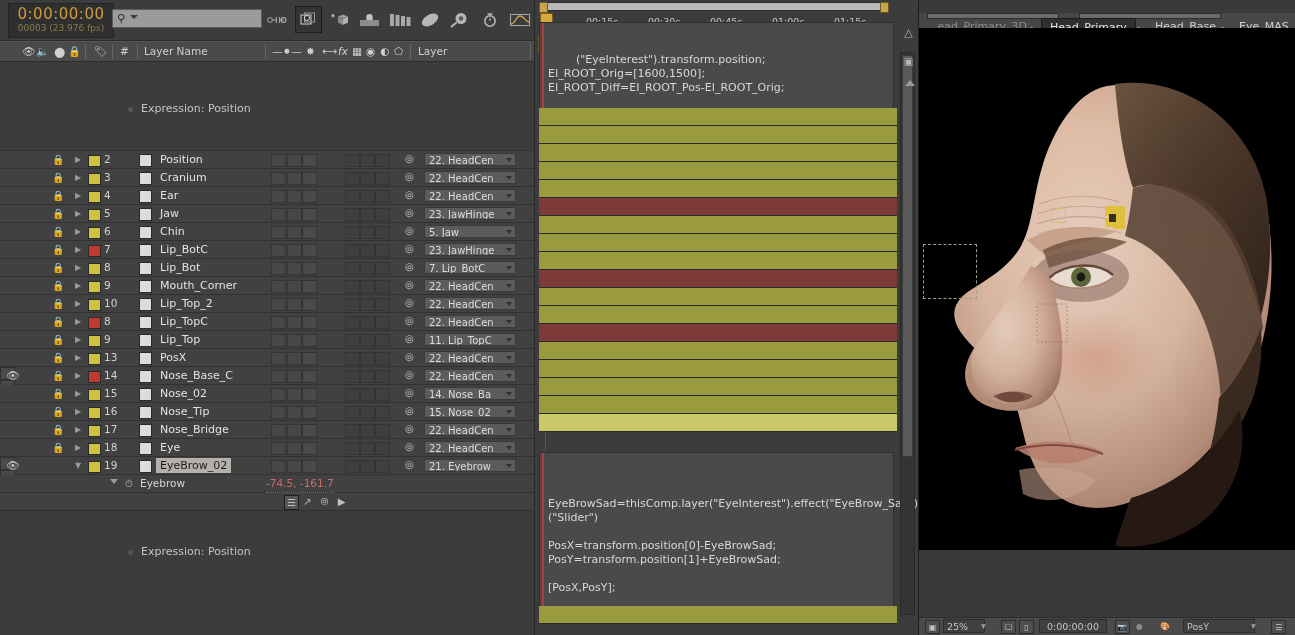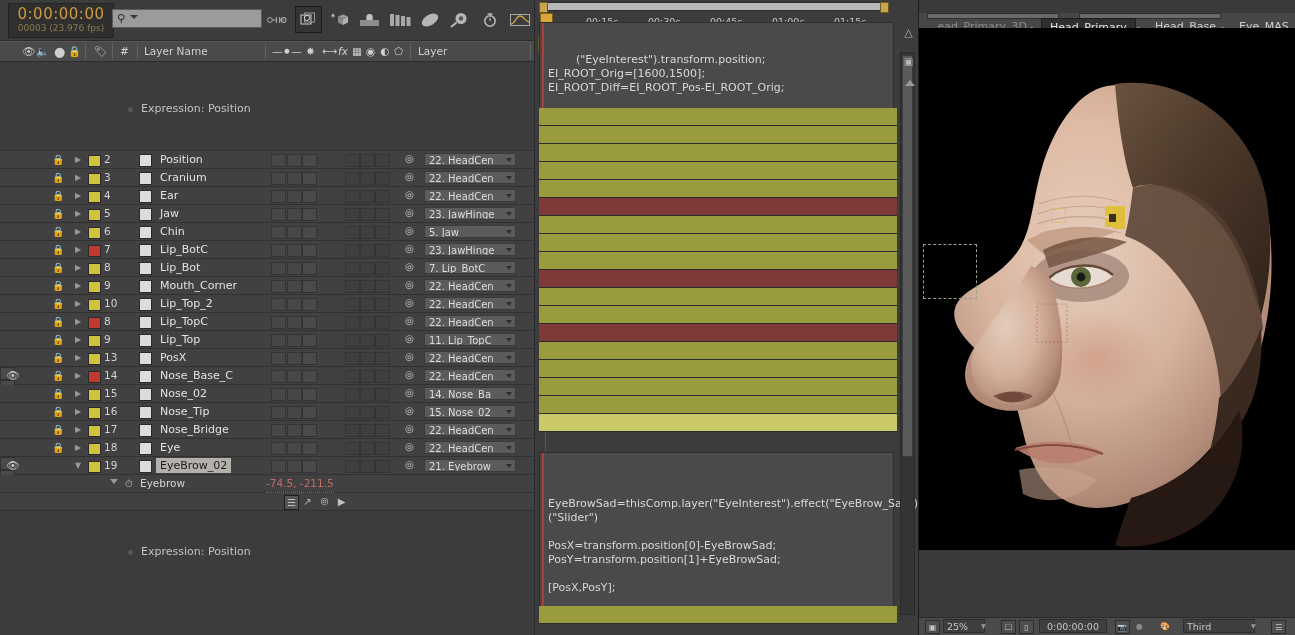--- a/index.html
+++ b/index.html
@@ -594,21 +594,21 @@
           <div class="sw empty" style="left:375px;"></div>
     <div class="par-ico">⦾</div>
     <div class="par-box">21. Eyebrow<span class="pcar"></span></div>
   </div>
       </div>
 
     <div class="prop-row">
       <div class="prop-tri"></div>
       <div class="prop-stop">⏱</div>
       <div class="prop-name">Eyebrow</div>
-      <div class="prop-val">-74.5, -211.5</div>
+      <div class="prop-val">-74.5, -161.7</div>
     </div>
     <div class="expr-ctrl">
       <div class="ec boxed" style="left:284px;">☰</div>
       <div class="ec" style="left:301px;">↗</div>
       <div class="ec" style="left:318px;">⦾</div>
       <div class="ec" style="left:335px;">▶</div>
     </div>
 
     <div class="expr-body">
       <div class="dot2"></div>
@@ -809,19 +809,19 @@
       <div class="vstatus">
         <div class="vs-ico" style="left:6px;">▣</div>
         <div class="vs vs-box" style="left:24px;width:42px;">25%</div>
         <div class="vs" style="left:62px;color:#9a9a9a;">▾</div>
         <div class="vs-ico" style="left:82px;">☐</div>
         <div class="vs-ico" style="left:100px;">▯</div>
         <div class="vs vs-box" style="left:120px;width:68px;text-align:center;">0:00:00:00</div>
         <div class="vs-ico" style="left:196px;">📷</div>
         <div class="vs-ico" style="left:214px;border:none;background:none;color:#8a8a8a;">●</div>
         <div class="vs-ico" style="left:240px;border:none;background:none;">🎨</div>
-        <div class="vs vs-box" style="left:264px;width:72px;">Third</div>
+        <div class="vs vs-box" style="left:264px;width:72px;">PosY</div>
         <div class="vs" style="left:332px;color:#9a9a9a;">▾</div>
         <div class="vs-ico" style="left:352px;">☰</div>
       </div>
     </div>
   </div>
 </div>
 
 </body></html>

